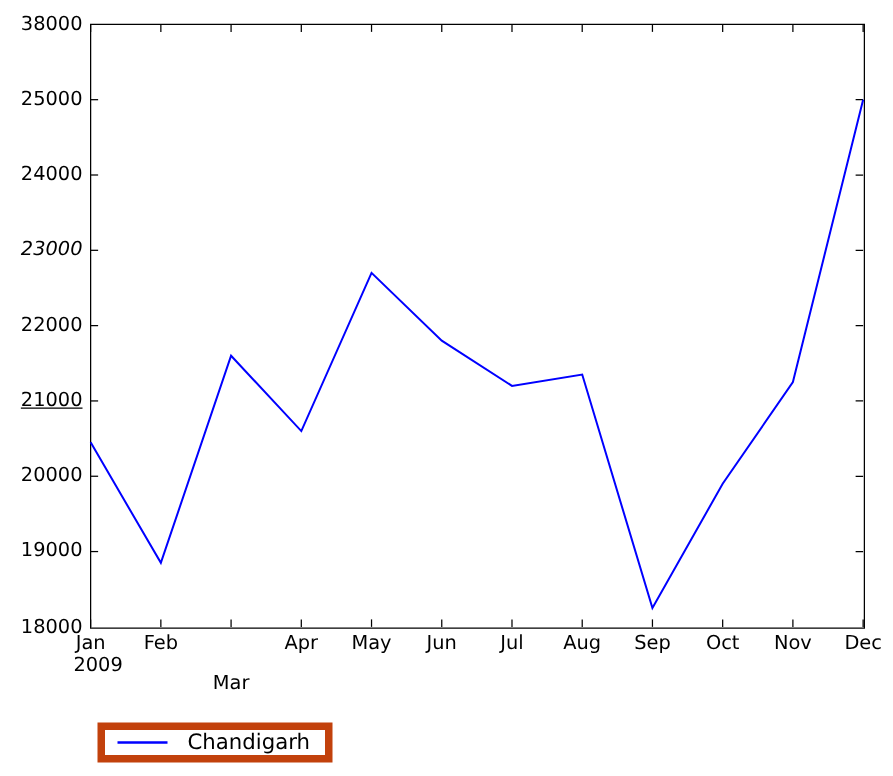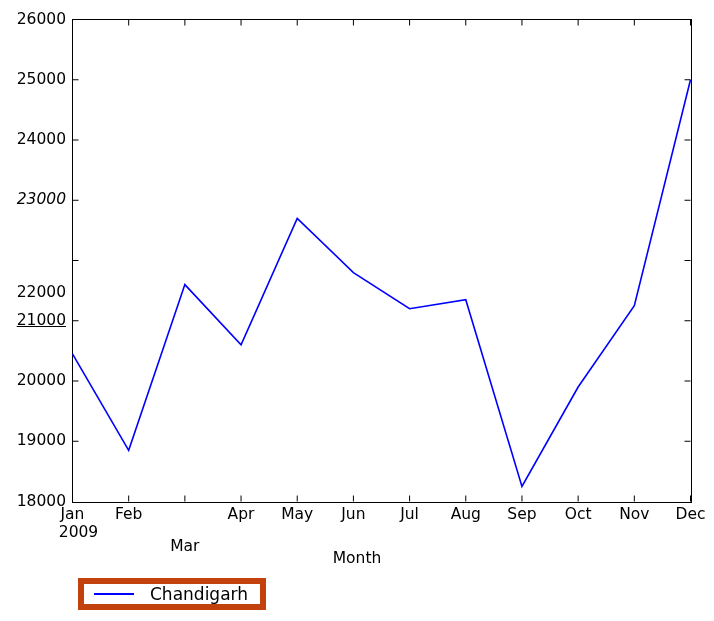--- a/index.html
+++ b/index.html
@@ -134,25 +134,25 @@
 
 <div id="figure">
 
   <div id="plot-frame"></div>
 
   <div id="ytick-labels">
       <div class="ytick-label" style="top: 493.5px;">18000</div>
       <div class="ytick-label" style="top: 433.25px;">19000</div>
       <div class="ytick-label" style="top: 373px;">20000</div>
       <div class="ytick-label" style="top: 312.75px; text-decoration: underline;">21000</div>
-      <div class="ytick-label" style="top: 252.5px; margin-top: 32px;">22000</div>
+      <div class="ytick-label" style="top: 252.5px;">22000</div>
       <div class="ytick-label" style="top: 192.25px; font-style: italic;">23000</div>
       <div class="ytick-label" style="top: 132px;">24000</div>
       <div class="ytick-label" style="top: 71.75px;">25000</div>
-      <div class="ytick-label" style="top: 11.5px;">26000</div>
+      <div class="ytick-label" style="top: 11.5px;">38000</div>
     </div>
 
   <svg id="plot-svg" viewBox="0 0 714 621" xmlns="http://www.w3.org/2000/svg">
     <g id="y-ticks">
         <line x1="72.5" y1="441.25" x2="78.5" y2="441.25" stroke="#000000" stroke-width="1"></line>
         <line x1="690.5" y1="441.25" x2="684.5" y2="441.25" stroke="#000000" stroke-width="1"></line>
         <line x1="72.5" y1="381" x2="78.5" y2="381" stroke="#000000" stroke-width="1"></line>
         <line x1="690.5" y1="381" x2="684.5" y2="381" stroke="#000000" stroke-width="1"></line>
         <line x1="72.5" y1="320.75" x2="78.5" y2="320.75" stroke="#000000" stroke-width="1"></line>
         <line x1="690.5" y1="320.75" x2="684.5" y2="320.75" stroke="#000000" stroke-width="1"></line>
@@ -205,21 +205,20 @@
       <div class="xtick-label" style="left: 353.409px;">Jun</div>
       <div class="xtick-label" style="left: 409.591px;">Jul</div>
       <div class="xtick-label" style="left: 465.773px;">Aug</div>
       <div class="xtick-label" style="left: 521.955px;">Sep</div>
       <div class="xtick-label" style="left: 578.136px;">Oct</div>
       <div class="xtick-label" style="left: 634.318px;">Nov</div>
       <div class="xtick-label" style="left: 690.5px;">Dec</div>
     </div>
   <div id="xtick-year" style="left: 78.5px; transform: translateX(-50%);">2009</div>
 
-  <div id="xaxis-title">Month</div>
 
   <div id="legend">
       <div class="legend-entry">
         <span class="legend-swatch" style="background: rgb(0, 0, 255);"></span>
         <span class="legend-text">Chandigarh</span>
       </div>
     </div>
 
 </div>
 

